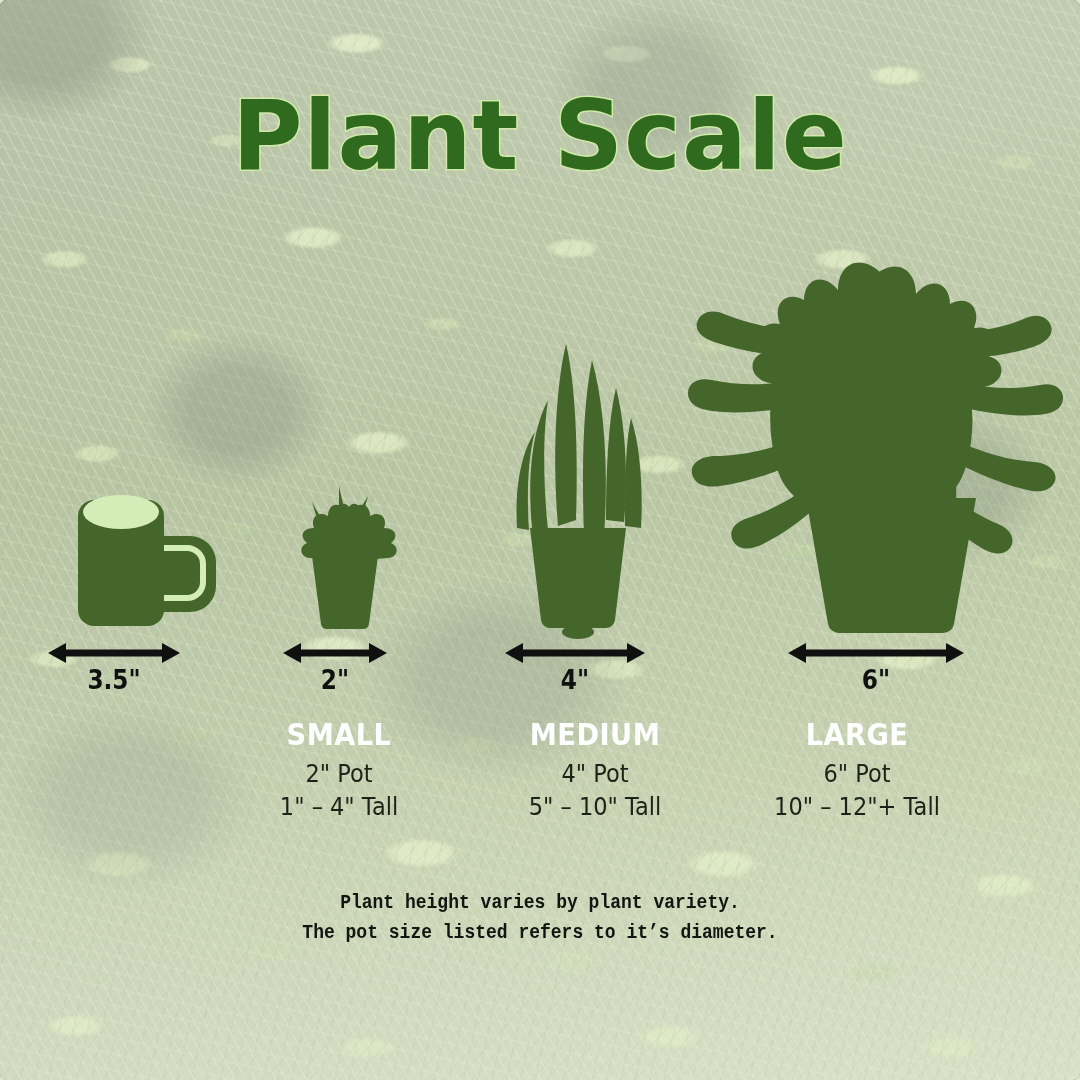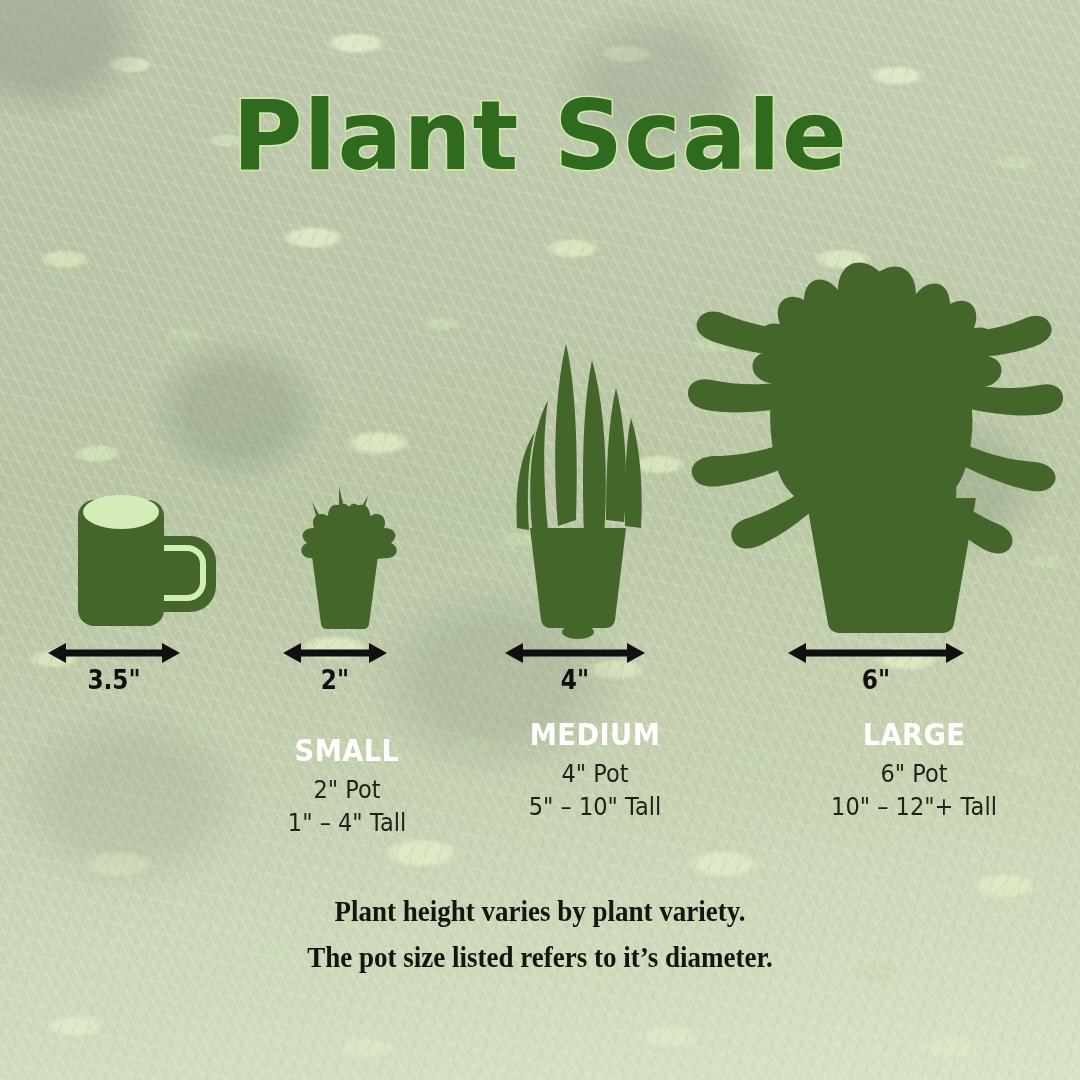--- a/index.html
+++ b/index.html
@@ -4,20 +4,21 @@
 <style>
   html,body{margin:0;padding:0;}
   body{
     width:1080px;height:1080px;overflow:hidden;
     font-family:"Liberation Sans", sans-serif;
     background:#dfe8d0;
   }
   #poster{
     position:relative;width:1080px;height:1080px;overflow:hidden;
     background:#c9d9b4;
+    border-radius:7px;
   }
 
   
   .bg-photo{
     position:absolute;inset:0;
     background-color:#7e8f67;
     background-image:
       radial-gradient(ellipse 34px 13px at 12% 6%,  rgba(196,214,150,.95) 0 45%, rgba(196,214,150,0) 70%),
       radial-gradient(ellipse 26px 10px at 21% 13%, rgba(168,190,132,.9) 0 45%, rgba(168,190,132,0) 72%),
       radial-gradient(ellipse 44px 16px at 33% 4%,  rgba(205,221,163,.9) 0 45%, rgba(205,221,163,0) 70%),
@@ -132,22 +133,22 @@
   .cat .line{
     font-family:"DejaVu Sans", sans-serif;
     font-weight:400;font-size:25px;color:#1d2118;
     transform:scaleX(.9);
     line-height:1.32;
   }
 
   
   .note{
     position:absolute;left:0;top:888px;width:1080px;text-align:center;
-    font-family:Liberation Serif, serif;
-    font-weight:700;font-size:30px;color:#121510;
+    font-family:Liberation Mono, monospace;
+    font-weight:700;font-size:20px;color:#121510;
     line-height:1.52;
   }
   .note div{transform:scaleX(.9);}
 </style>
 </head>
 <body>
 
 <div id="poster">
 
   <div class="bg-photo"></div>
@@ -275,33 +276,33 @@
     <svg width="176" height="22" viewBox="0 0 176 22">
       <line x1="12" y1="11" x2="164" y2="11" stroke="#101010" stroke-width="7"></line>
       <polygon points="0,11 18,1 18,21" fill="#101010"></polygon>
       <polygon points="176,11 158,1 158,21" fill="#101010"></polygon>
     </svg>
     <div class="cap">6"</div>
   </div>
 
   <div class="cats">
 
-    <div class="cat" style="left:237px;width:220px;margin-top:16px;">
+    <div class="cat" style="left:229px;width:220px;">
       <div class="name">SMALL</div>
       <div class="line">2" Pot</div>
       <div class="line">1" – 4" Tall</div>
     </div>
 
     <div class="cat" style="left:483px;width:224px;">
       <div class="name">MEDIUM</div>
       <div class="line">4" Pot</div>
       <div class="line">5" – 10" Tall</div>
     </div>
 
-    <div class="cat" style="left:796px;width:236px;">
+    <div class="cat" style="left:739px;width:236px;">
       <div class="name">LARGE</div>
       <div class="line">6" Pot</div>
       <div class="line">10" – 12"+ Tall</div>
     </div>
   </div>
 
   <div class="note">
     <div>Plant height varies by plant variety.</div>
     <div>The pot size listed refers to it’s diameter.</div>
   </div>

